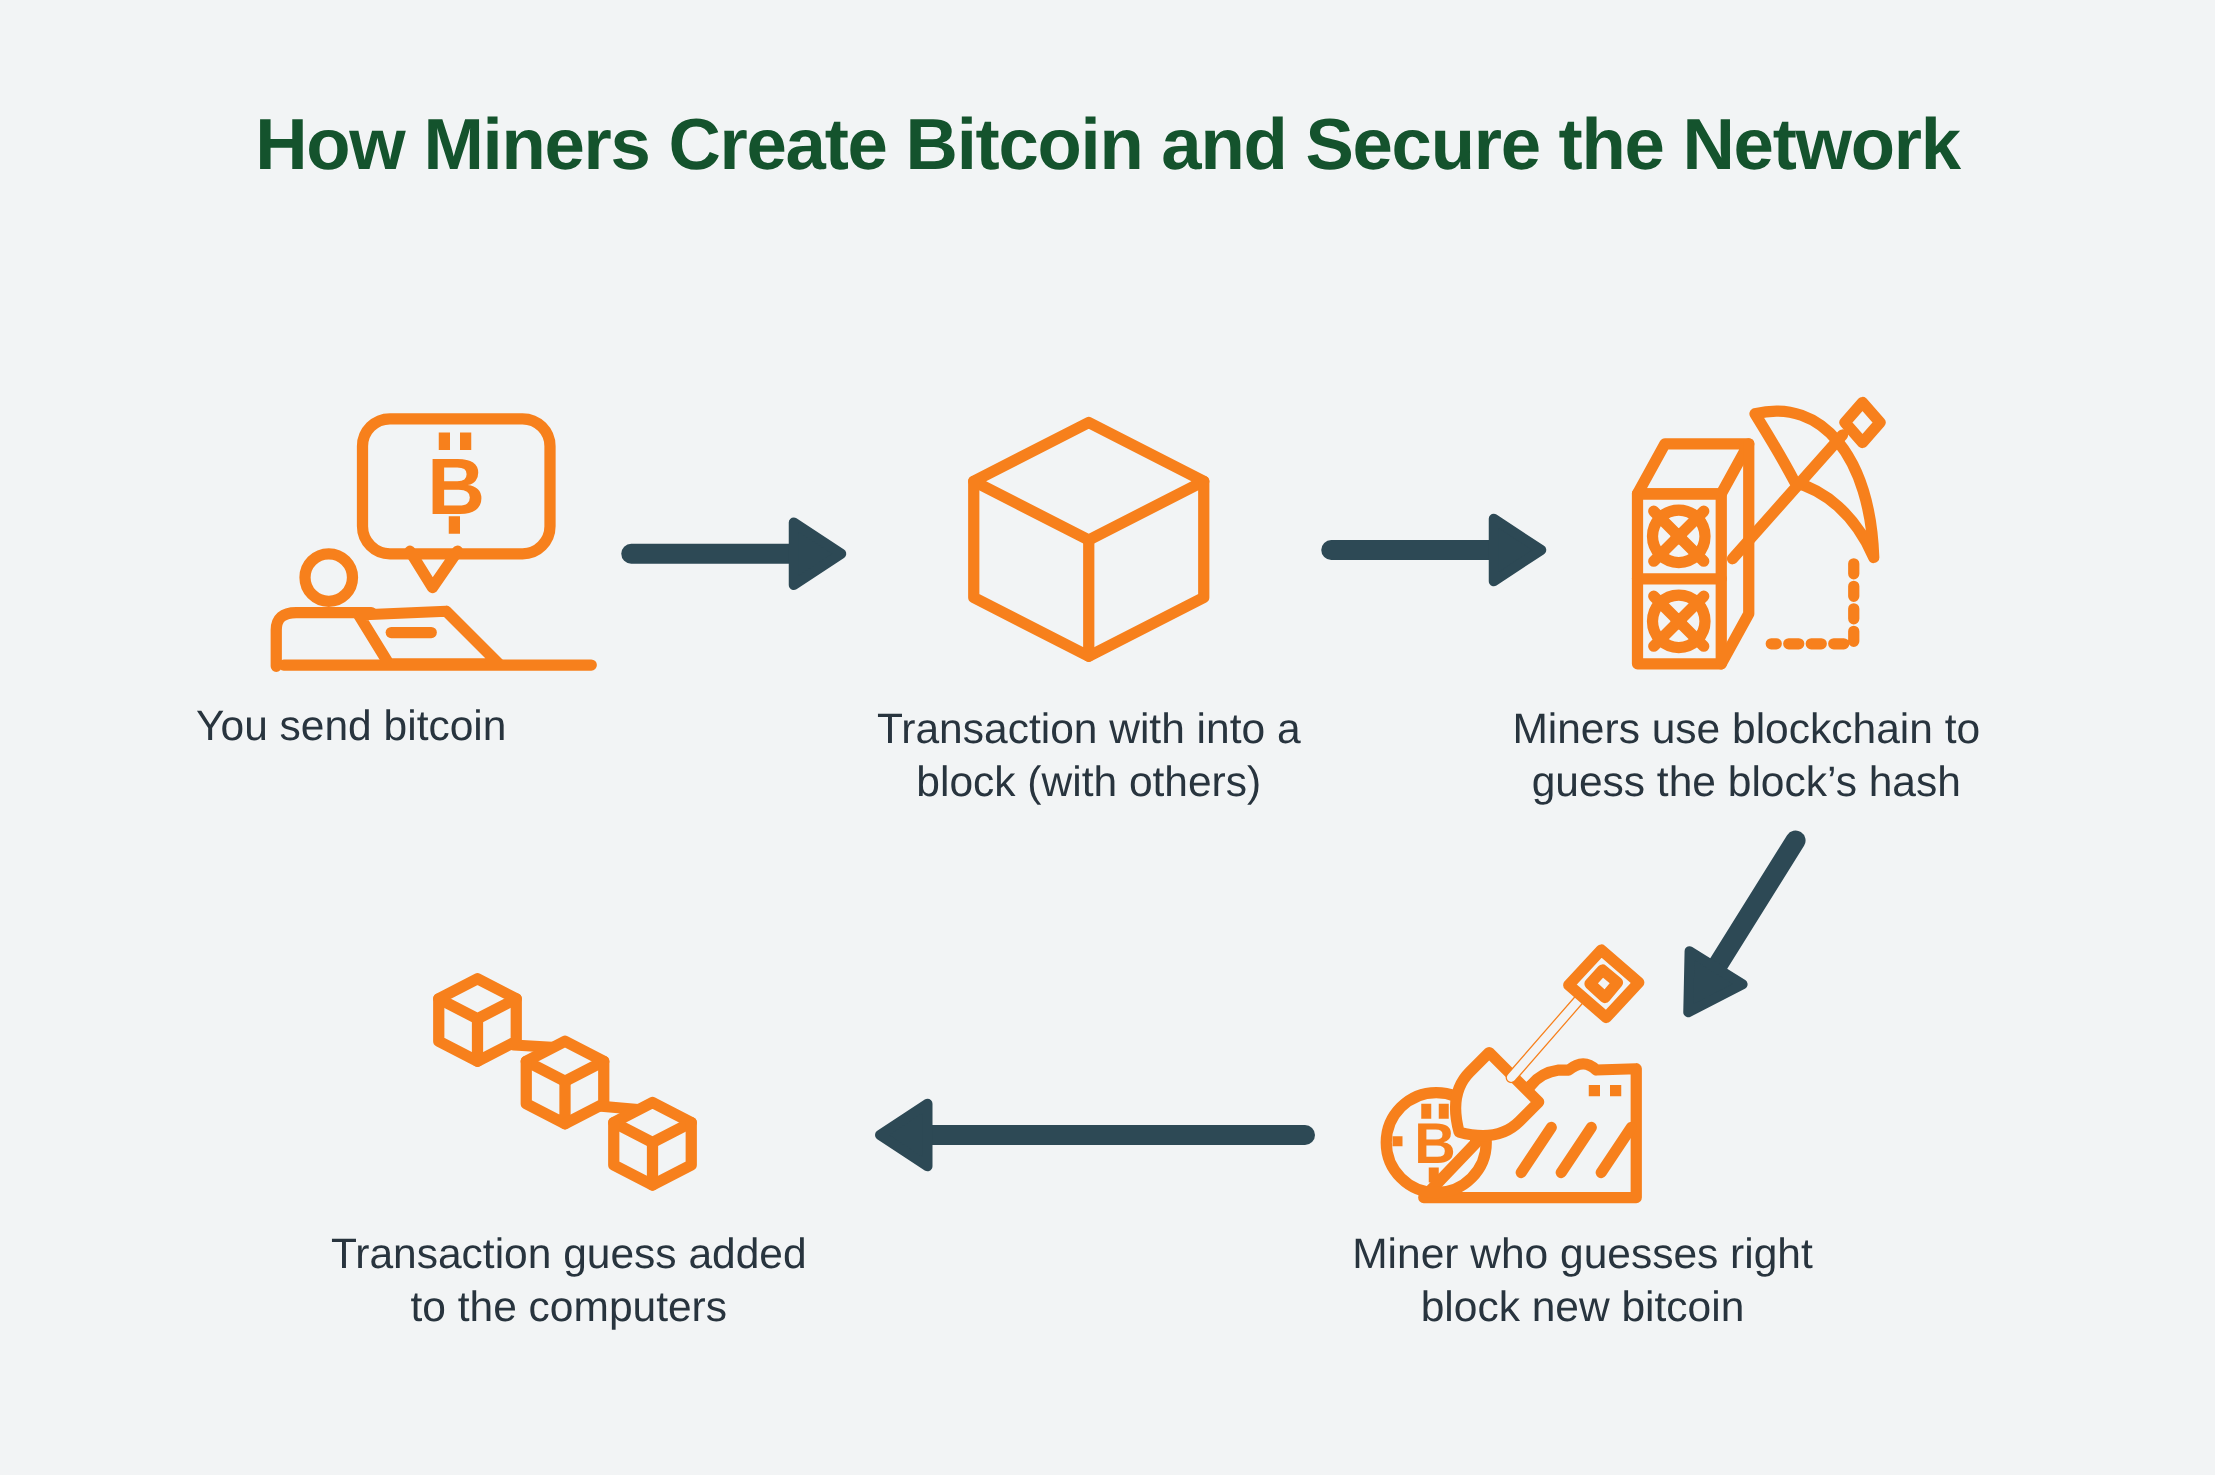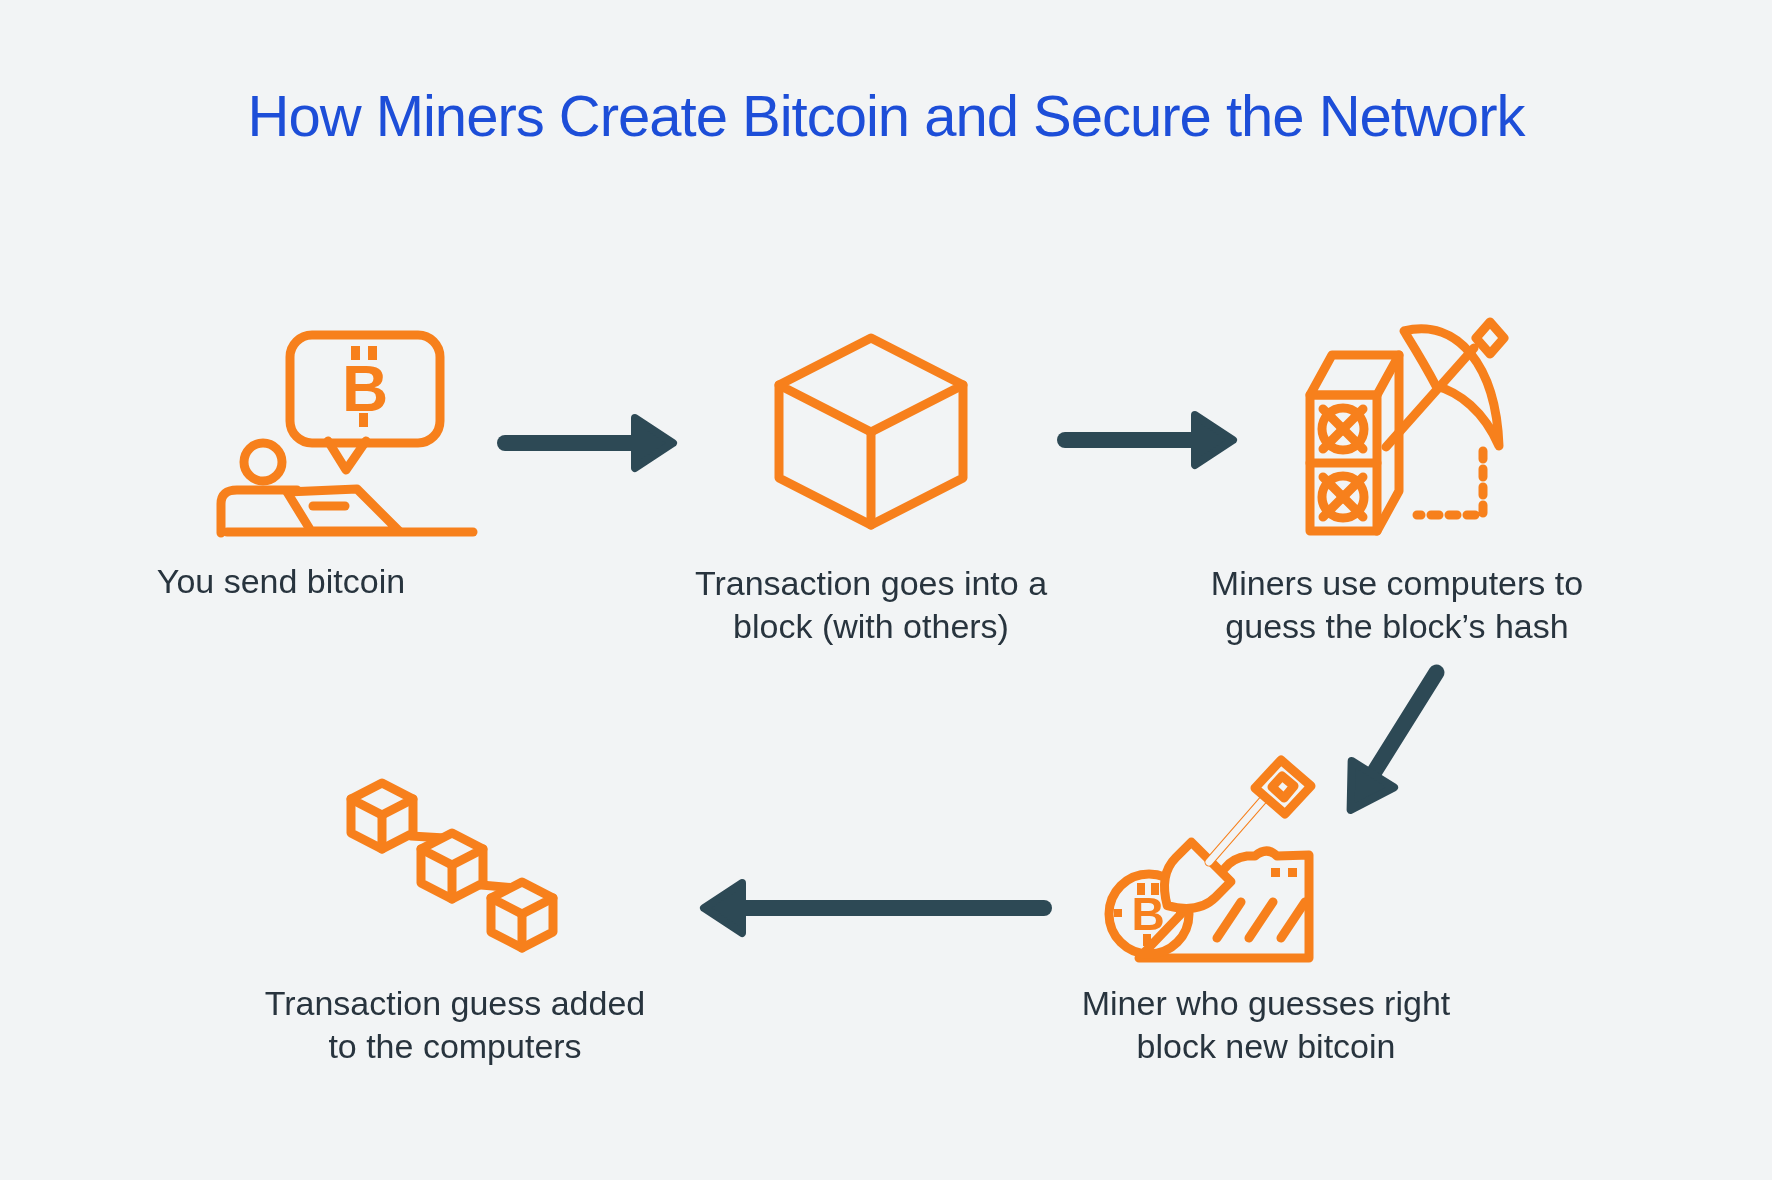--- a/index.html
+++ b/index.html
@@ -2,21 +2,21 @@
 <html><head>
 <meta charset="utf-8">
 <style>
   html,body{margin:0;padding:0;background:#ffffff;}
   .canvas{
     position:relative;width:1772px;height:1180px;overflow:hidden;
     background:#F2F4F5;font-family:"Liberation Sans",sans-serif;
   }
   .title{
     position:absolute;left:0;right:0;top:82px;text-align:center;
-    font-size:58px;font-weight:400;letter-spacing:-1px;color:#1d4ed8;
+    font-size:58px;font-weight:700;letter-spacing:-1px;color:#14532d;
   }
   .label{
     position:absolute;text-align:center;font-size:34px;line-height:43px;
     color:#28343E;
   }
   .abs{position:absolute;}
   svg{display:block;overflow:visible;}
   .stroke{fill:none;stroke:#F7801C;stroke-width:9;stroke-linecap:round;stroke-linejoin:round;}
   .fillO{fill:#F7801C;stroke:none;}
   .bgfill{fill:#F2F4F5;stroke:none;}
@@ -56,21 +56,21 @@
   </div>
 
   <div class="abs" style="left:767px;top:328px;">
     <svg width="208" height="208" viewBox="0 0 208 208">
       <path class="stroke" stroke-width="14" d="M104,10 L196,57 L104,104 L12,57 Z"></path>
       <path class="stroke" stroke-width="14" d="M12,57 L12,150 L104,197 L104,104"></path>
       <path class="stroke" stroke-width="14" d="M196,57 L196,150 L104,197"></path>
     </svg>
   </div>
   <div class="label" style="left:671px;top:562px;width:400px;">
-    <div>Transaction goes into a</div>
+    <div>Transaction with into a</div>
     <div>block (with others)</div>
   </div>
 
   <div class="abs" style="left:1057px;top:395px;">
     <svg width="190" height="90" viewBox="0 0 190 90">
       <path class="slate" fill="none" stroke-width="16" stroke-linecap="round" d="M8,45 L140,45"></path>
       <path class="slate" stroke-width="8" stroke-linejoin="round" d="M138,20 L176,45 L138,70 Z"></path>
     </svg>
   </div>
 
@@ -91,21 +91,21 @@
       <circle class="fillO" cx="43" cy="199" r="6.5"></circle>
 
       <path class="stroke" d="M104,33 C158,20 196,68 199,148 C184,113 159,94 136,88 C124,65 112,46 104,33 Z"></path>
       <path class="stroke" d="M176,40 L190,24 L204,40 L190,56 Z"></path>
       <path class="stroke" stroke-width="13" d="M86,149 L174,50"></path>
 
       <path class="stroke" stroke-width="9" stroke-linecap="butt" stroke-dasharray="8 10" d="M183,153 L183,217 L117,217"></path>
     </svg>
   </div>
   <div class="label" style="left:1197px;top:562px;width:400px;">
-    <div>Miners use computers to</div>
+    <div>Miners use blockchain to</div>
     <div>guess the block’s hash</div>
   </div>
 
   <div class="abs" style="left:1293px;top:642px;">
     <svg width="200" height="200" viewBox="0 0 200 200">
       <g transform="translate(100,100) rotate(122)">
         <path class="slate" fill="none" stroke-width="16" stroke-linecap="round" d="M-82,0 L42,0"></path>
         <path class="slate" stroke-width="8" stroke-linejoin="round" d="M38,-25 L80,0 L38,25 Z"></path>
       </g>
     </svg>

